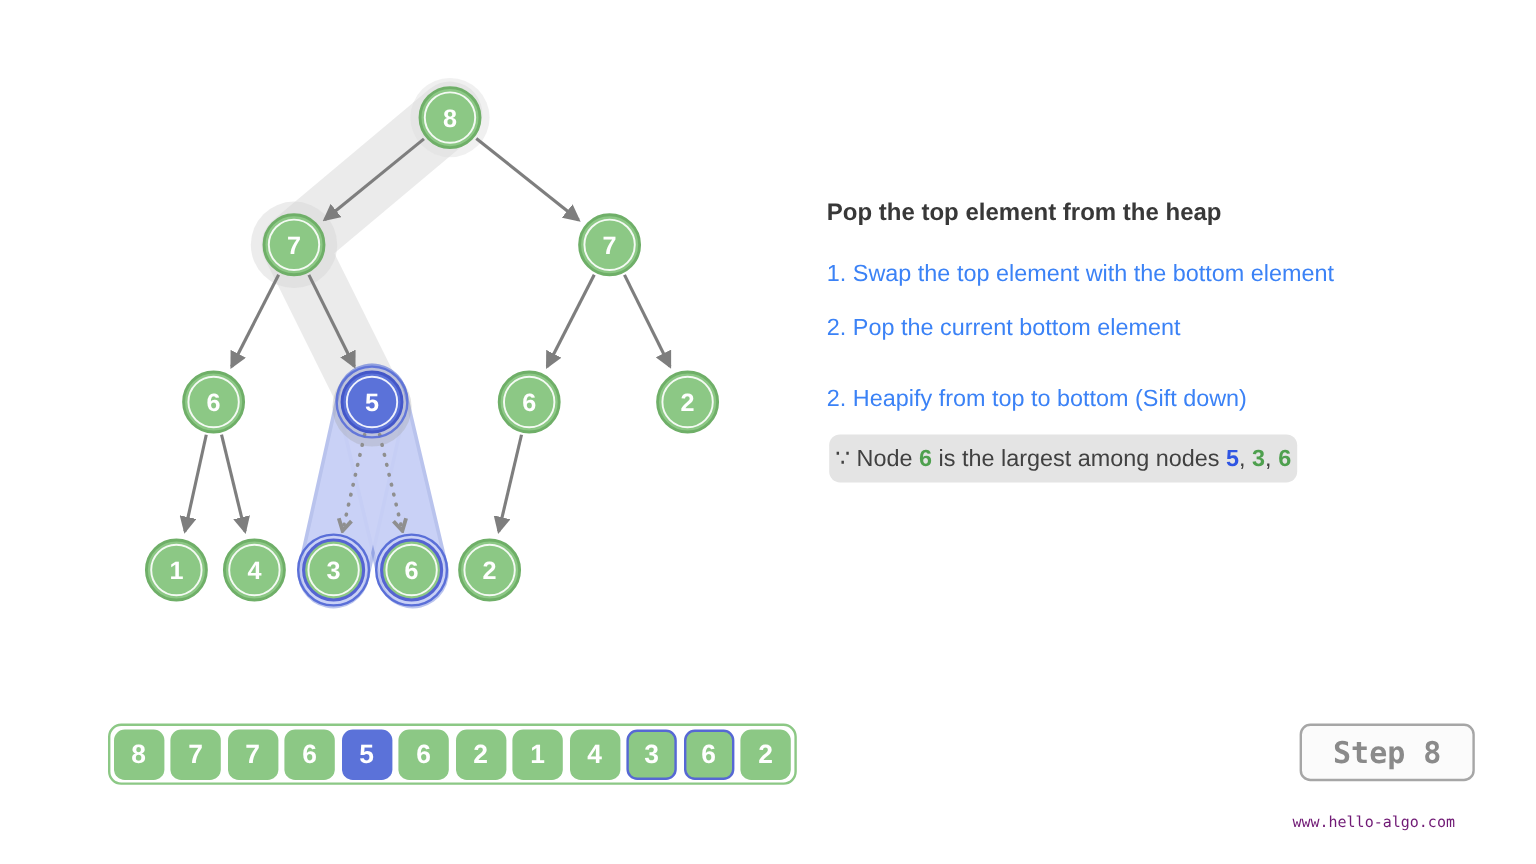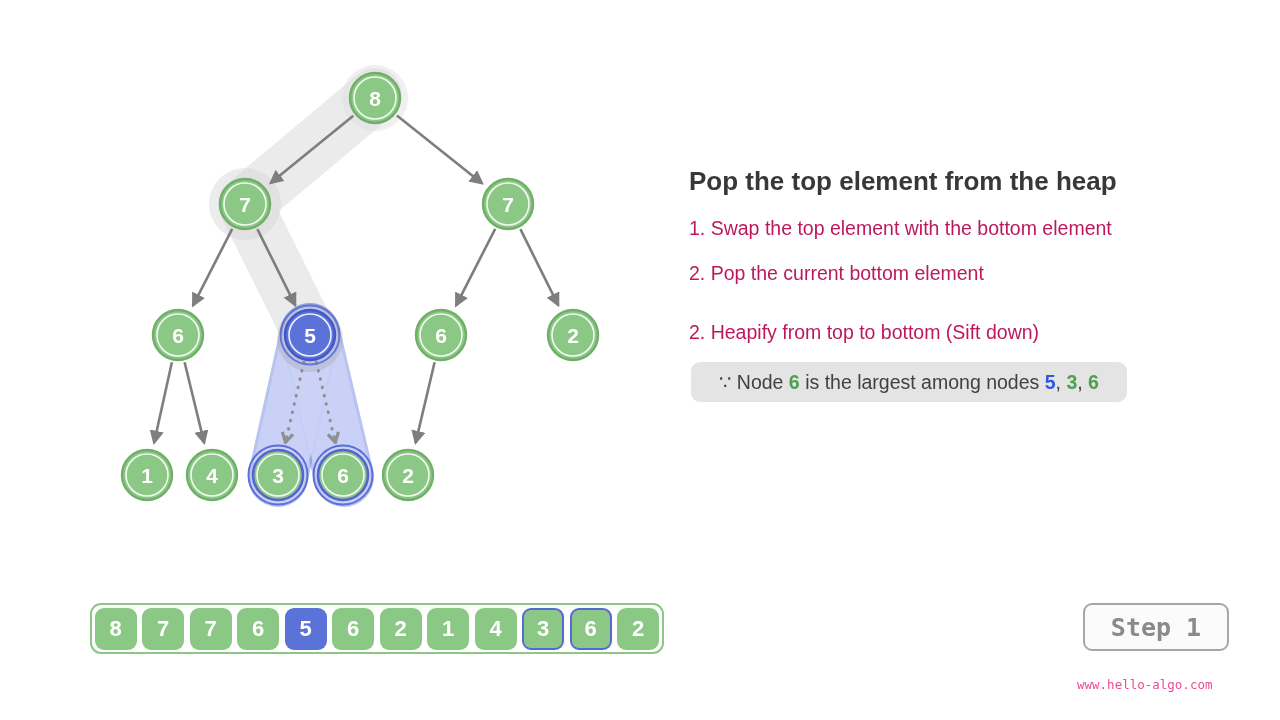--- a/index.html
+++ b/index.html
@@ -16,34 +16,34 @@
     font-family: "Liberation Sans", sans-serif;
     font-size: 21px;
     font-weight: bold;
     fill: #ffffff;
     text-anchor: middle;
   }
 
   
   .panel-title {
     position: absolute; left: 689px; top: 166px;
-    font-size: 26px; font-weight: bold; color: #383838;
+    font-size: 20px; font-weight: bold; color: #383838;
     white-space: nowrap;
   }
   .panel-step {
     position: absolute; left: 689px;
-    font-size: 19.5px; color: #be185d; white-space: nowrap;
+    font-size: 19.5px; color: #3b82f6; white-space: nowrap;
   }
   .panel-step.s1 { top: 217px; }
   .panel-step.s2 { top: 262px; }
   .panel-step.s3 { top: 321px; }
   .note-box {
     position: absolute; left: 691px; top: 362px;
     height: 40px; line-height: 40px;
-    padding: 0 28px;
+    padding: 0 5px;
     background: #E4E4E4; border-radius: 9px;
     font-size: 19.5px; color: #414141; white-space: nowrap;
   }
   .note-box .n-green { color: #4EA04E; font-weight: bold; }
   .note-box .n-blue  { color: #2F55E3; font-weight: bold; }
 
   
   .array-box {
     position: absolute; left: 90px; top: 603px;
     display: inline-flex; gap: 5.5px;
@@ -67,21 +67,21 @@
     background: #FBFBFB;
     border: 2px solid #A6A6A6; border-radius: 9px;
     display: flex; align-items: center; justify-content: center;
     font-family: "DejaVu Sans Mono", monospace;
     font-size: 25px; font-weight: bold; color: #8A8A8A;
     cursor: pointer;
   }
   .watermark {
     position: absolute; left: 1077px; top: 677px;
     font-family: "DejaVu Sans Mono", monospace;
-    font-size: 12.5px; color: #ec4899; white-space: nowrap;
+    font-size: 12.5px; color: #701a75; white-space: nowrap;
   }
 </style>
 </head>
 <body>
 
 <svg class="tree-svg" width="680" height="560" viewBox="0 0 680 560">
   <defs>
     <marker id="arrow" viewBox="0 0 10 10" refX="8.5" refY="5" markerWidth="5.5" markerHeight="5.5" orient="auto">
       <path d="M0,0 L10,5 L0,10 z" fill="#7E7E7E"></path>
     </marker>
@@ -201,14 +201,14 @@
   <div class="array-cell c-blue">5</div>
   <div class="array-cell">6</div>
   <div class="array-cell">2</div>
   <div class="array-cell">1</div>
   <div class="array-cell">4</div>
   <div class="array-cell c-ring">3</div>
   <div class="array-cell c-ring">6</div>
   <div class="array-cell">2</div>
 </div>
 
-<div class="step-badge">Step 1</div>
+<div class="step-badge">Step 8</div>
 <div class="watermark">www.hello-algo.com</div>
 
 </body></html>

